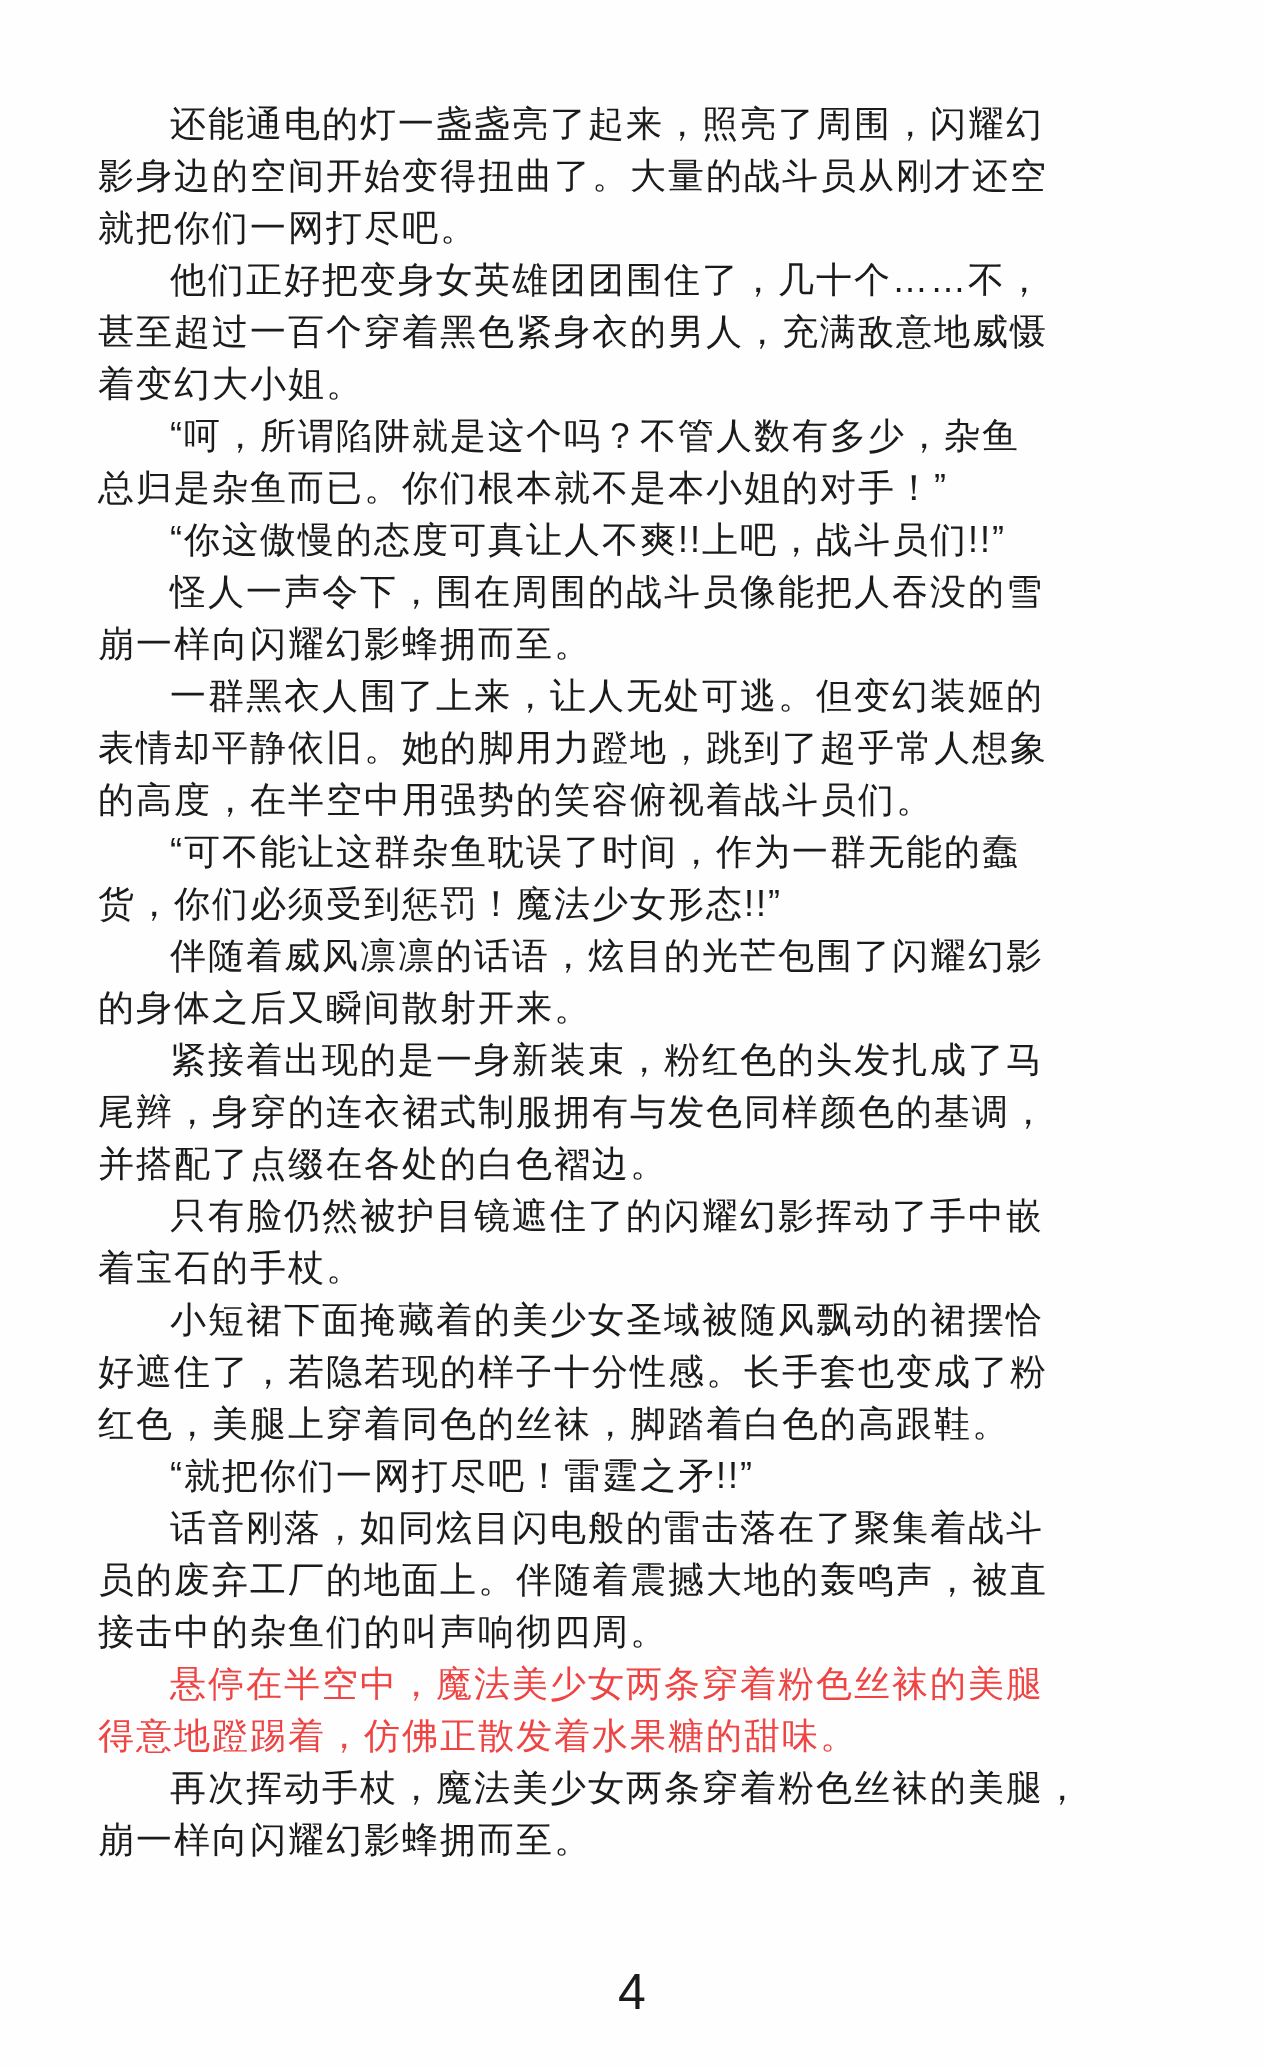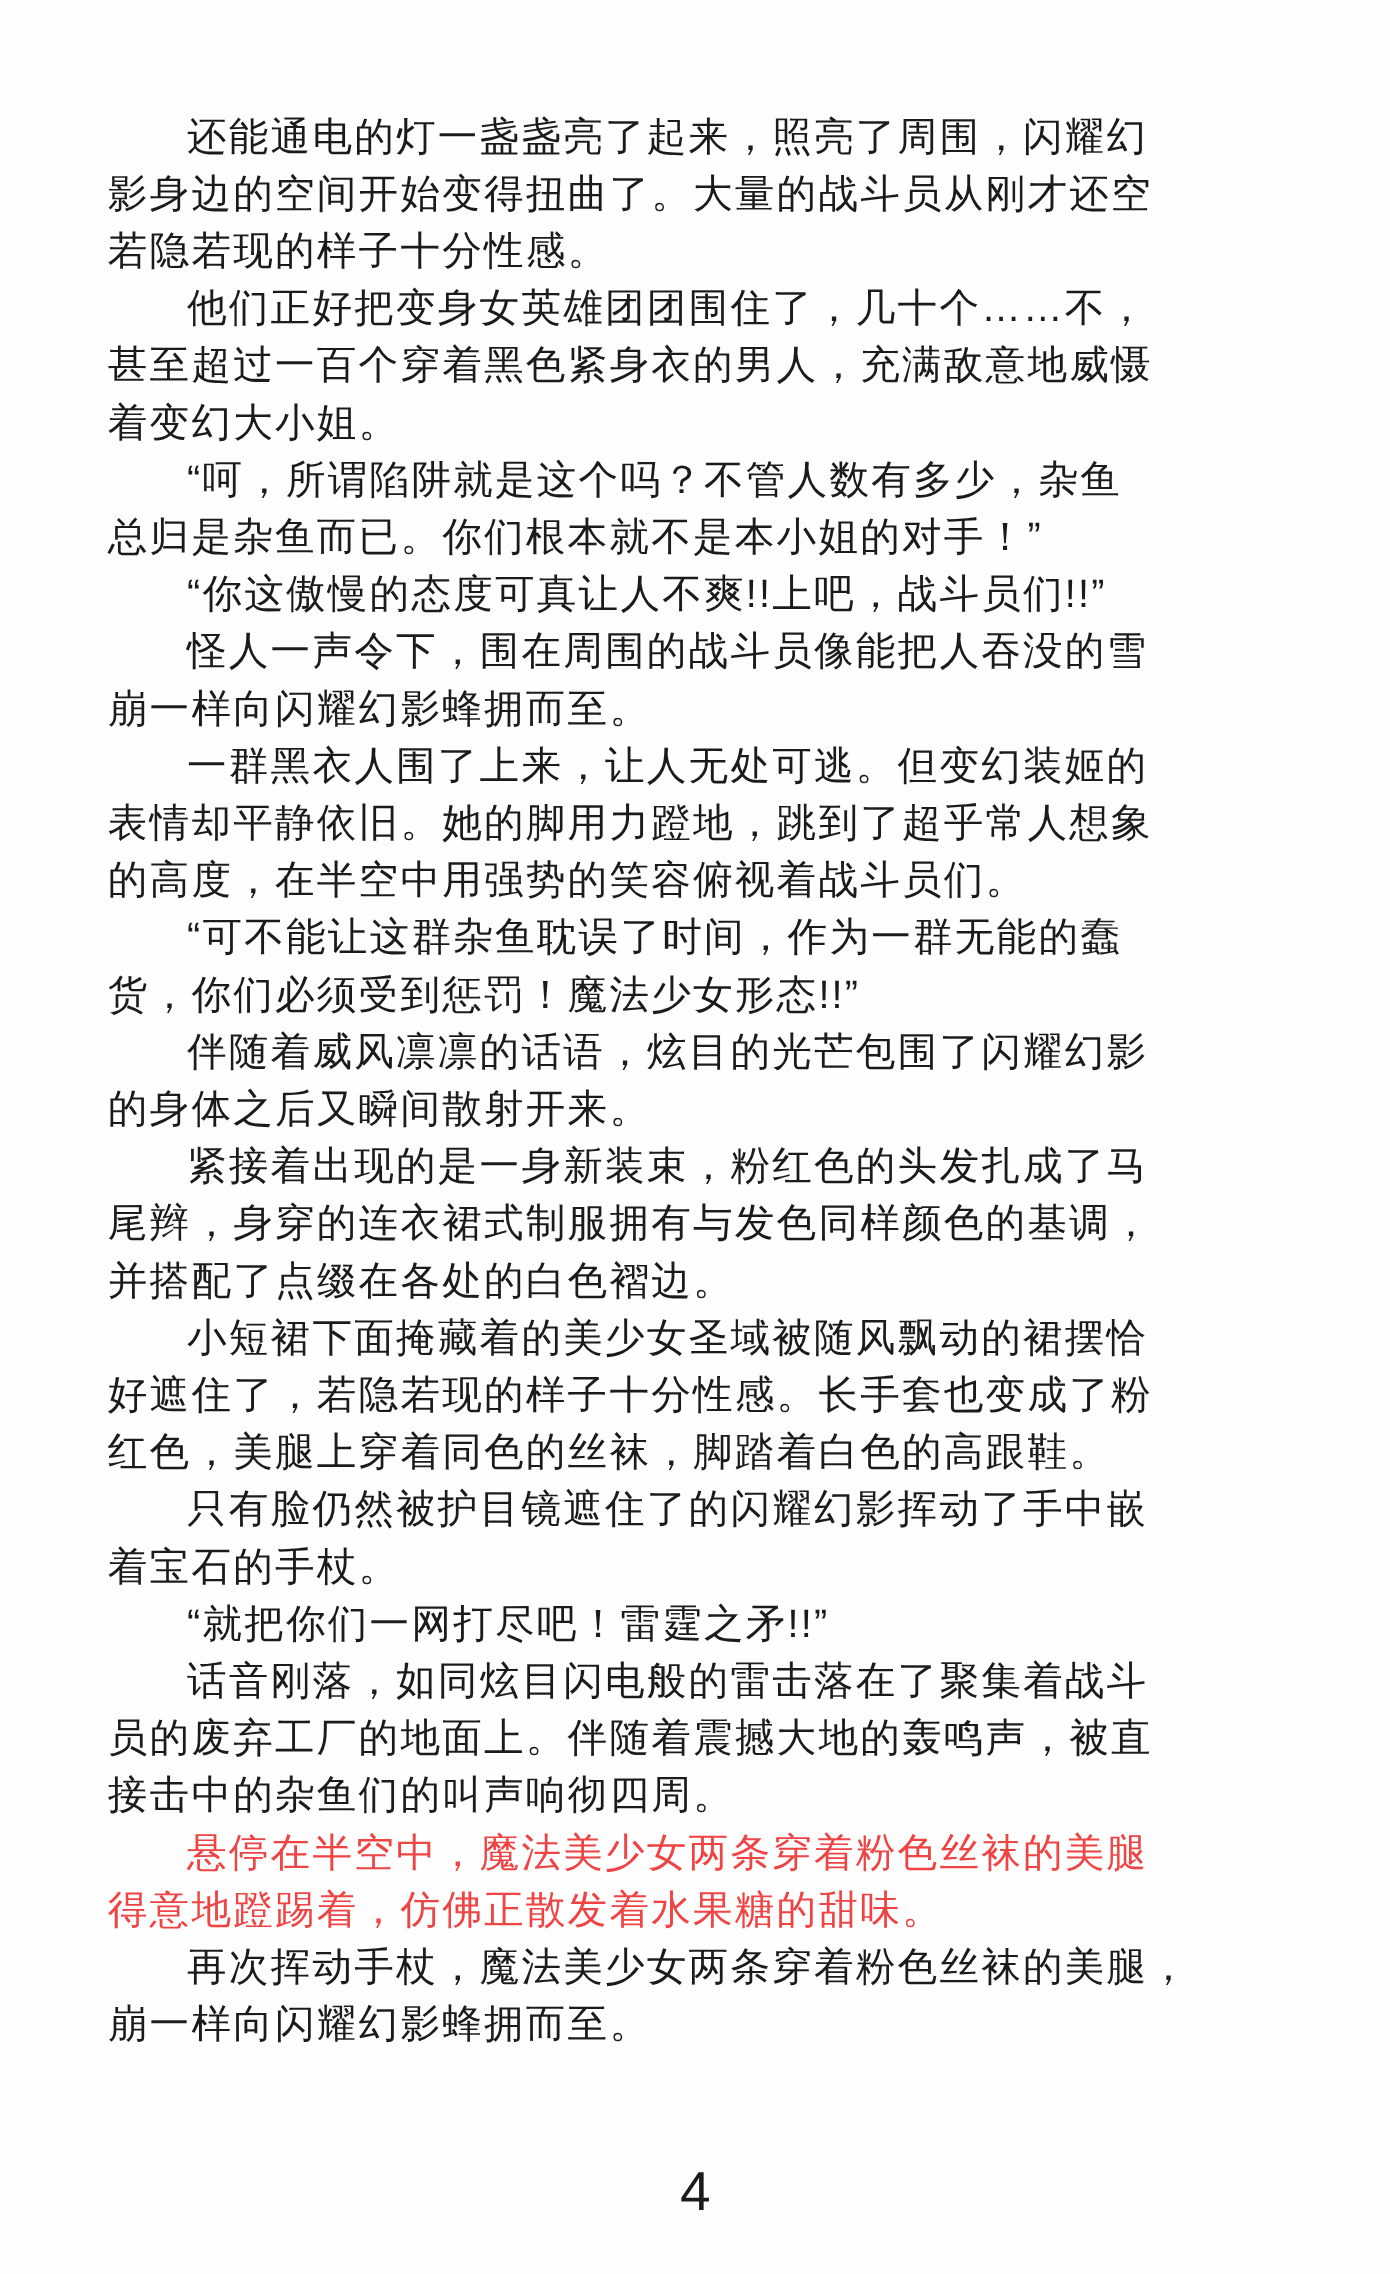--- a/index.html
+++ b/index.html
@@ -54,21 +54,21 @@
 </style>
 </head>
 <body>
 
 <div class="page">
   <div class="content">
 
     <div class="para">
       <div class="line first">还能通电的灯一盏盏亮了起来，照亮了周围，闪耀幻</div>
       <div class="line">影身边的空间开始变得扭曲了。大量的战斗员从刚才还空</div>
-      <div class="line">若隐若现的样子十分性感。</div>
+      <div class="line">就把你们一网打尽吧。</div>
     </div>
 
     <div class="para">
       <div class="line first">他们正好把变身女英雄团团围住了，几十个……不，</div>
       <div class="line">甚至超过一百个穿着黑色紧身衣的男人，充满敌意地威慑</div>
       <div class="line">着变幻大小姐。</div>
     </div>
 
     <div class="para">
       <div class="line first">“呵，所谓陷阱就是这个吗？不管人数有多少，杂鱼</div>
@@ -100,28 +100,28 @@
       <div class="line">的身体之后又瞬间散射开来。</div>
     </div>
 
     <div class="para">
       <div class="line first">紧接着出现的是一身新装束，粉红色的头发扎成了马</div>
       <div class="line">尾辫，身穿的连衣裙式制服拥有与发色同样颜色的基调，</div>
       <div class="line">并搭配了点缀在各处的白色褶边。</div>
     </div>
 
     <div class="para">
+      <div class="line first">只有脸仍然被护目镜遮住了的闪耀幻影挥动了手中嵌</div>
+      <div class="line">着宝石的手杖。</div>
+    </div>
+
+    <div class="para">
       <div class="line first">小短裙下面掩藏着的美少女圣域被随风飘动的裙摆恰</div>
       <div class="line">好遮住了，若隐若现的样子十分性感。长手套也变成了粉</div>
       <div class="line">红色，美腿上穿着同色的丝袜，脚踏着白色的高跟鞋。</div>
-    </div>
-
-    <div class="para">
-      <div class="line first">只有脸仍然被护目镜遮住了的闪耀幻影挥动了手中嵌</div>
-      <div class="line">着宝石的手杖。</div>
     </div>
 
     <div class="para">
       <div class="line first">“就把你们一网打尽吧！雷霆之矛!!”</div>
     </div>
 
     <div class="para">
       <div class="line first">话音刚落，如同炫目闪电般的雷击落在了聚集着战斗</div>
       <div class="line">员的废弃工厂的地面上。伴随着震撼大地的轰鸣声，被直</div>
       <div class="line">接击中的杂鱼们的叫声响彻四周。</div>

